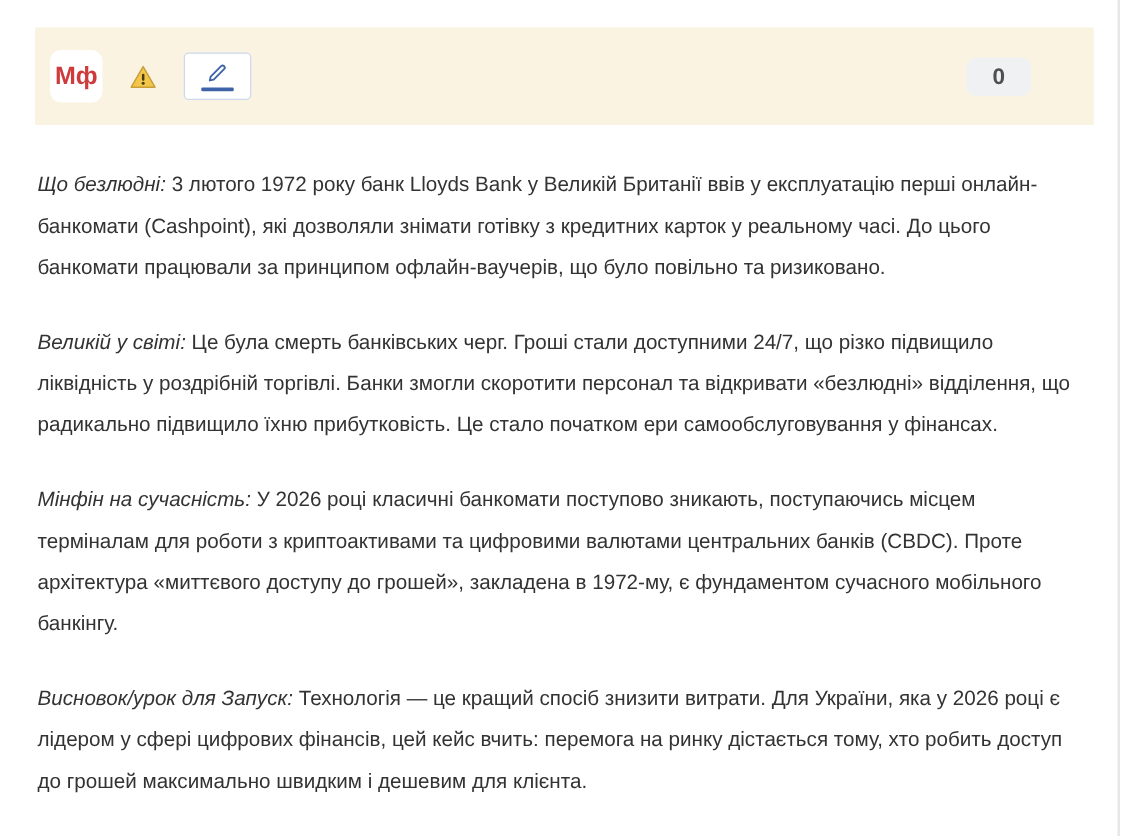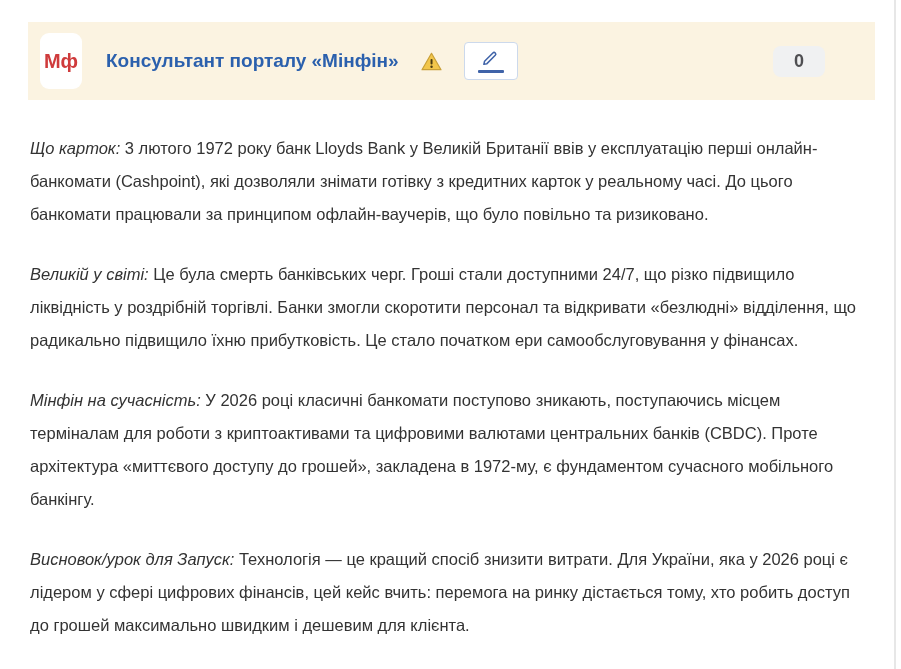--- a/index.html
+++ b/index.html
@@ -12,21 +12,21 @@
     position:absolute; top:0; right:5px; width:2px; height:100%;
     background:#e7e7e7;
   }
   
   .comment-header {
     position:absolute; left:28px; top:22px; width:847px; height:78px;
     background:var(--header-bg, #fbf3e1);
     display:flex; align-items:center; padding-left:12px;
   }
   .avatar {
-    width:42px; height:56px; background:#ffffff; border-radius:9px;
+    width:42px; height:42px; background:#ffffff; border-radius:9px;
     display:flex; align-items:center; justify-content:center;
     cursor:pointer; flex:0 0 auto;
   }
   .avatar span {
     color:var(--brand-red, #cf3b3c); font-weight:bold; font-size:20px;
   }
   .author {
     margin-left:24px; color:var(--accent-blue, #2b60ad);
     font-weight:bold; font-size:19px; text-decoration:none; cursor:pointer;
     white-space:nowrap;
@@ -56,21 +56,20 @@
 </style>
 </head>
 <body>
 
 <div class="page">
 
   <div class="comment-header">
     <div class="avatar">
       <span>Мф</span>
     </div>
-    <a class="author">Консультант порталу «Мінфін»</a>
     <span class="warn">
       <svg width="21" height="19" viewBox="0 0 24 22">
         <path d="M12 1.5 L23 20.5 H1 Z" fill="#f2c64b" stroke="#c9a038" stroke-width="1.4" stroke-linejoin="round"></path>
         <rect x="10.9" y="8" width="2.3" height="6.5" rx="1.1" fill="#4a3b12"></rect>
         <circle cx="12.05" cy="17" r="1.4" fill="#4a3b12"></circle>
       </svg>
     </span>
     <button class="edit-btn">
       <span style="display:flex;">
         <svg width="19" height="19" viewBox="0 0 24 24" fill="none" stroke="#3f63a8" stroke-width="1.9" stroke-linejoin="round">
@@ -79,21 +78,21 @@
       </span>
       <span class="edit-underline"></span>
     </button>
     <div class="count-badge">
       <span>0</span>
     </div>
   </div>
 
   <div class="comment-body">
 
-    <p class="para"><i>Що карток:</i> <span>3 лютого 1972 року банк Lloyds Bank у Великій Британії ввів у експлуатацію перші онлайн-банкомати (Cashpoint), які дозволяли знімати готівку з кредитних карток у реальному часі. До цього банкомати працювали за принципом офлайн-ваучерів, що було повільно та ризиковано.</span></p>
+    <p class="para"><i>Що безлюдні:</i> <span>3 лютого 1972 року банк Lloyds Bank у Великій Британії ввів у експлуатацію перші онлайн-банкомати (Cashpoint), які дозволяли знімати готівку з кредитних карток у реальному часі. До цього банкомати працювали за принципом офлайн-ваучерів, що було повільно та ризиковано.</span></p>
 
     <p class="para"><i>Великій у світі:</i> <span>Це була смерть банківських черг. Гроші стали доступними 24/7, що різко підвищило ліквідність у роздрібній торгівлі. Банки змогли скоротити персонал та відкривати «безлюдні» відділення, що радикально підвищило їхню прибутковість. Це стало початком ери самообслуговування у фінансах.</span></p>
 
     <p class="para"><i>Мінфін на сучасність:</i> <span>У 2026 році класичні банкомати поступово зникають, поступаючись місцем терміналам для роботи з криптоактивами та цифровими валютами центральних банків (CBDC). Проте архітектура «миттєвого доступу до грошей», закладена в 1972-му, є фундаментом сучасного мобільного банкінгу.</span></p>
 
     <p class="para"><i>Висновок/урок для Запуск:</i> <span>Технологія — це кращий спосіб знизити витрати. Для України, яка у 2026 році є лідером у сфері цифрових фінансів, цей кейс вчить: перемога на ринку дістається тому, хто робить доступ до грошей максимально швидким і дешевим для клієнта.</span></p>
 
   </div>
 
   <div class="right-edge"></div>

